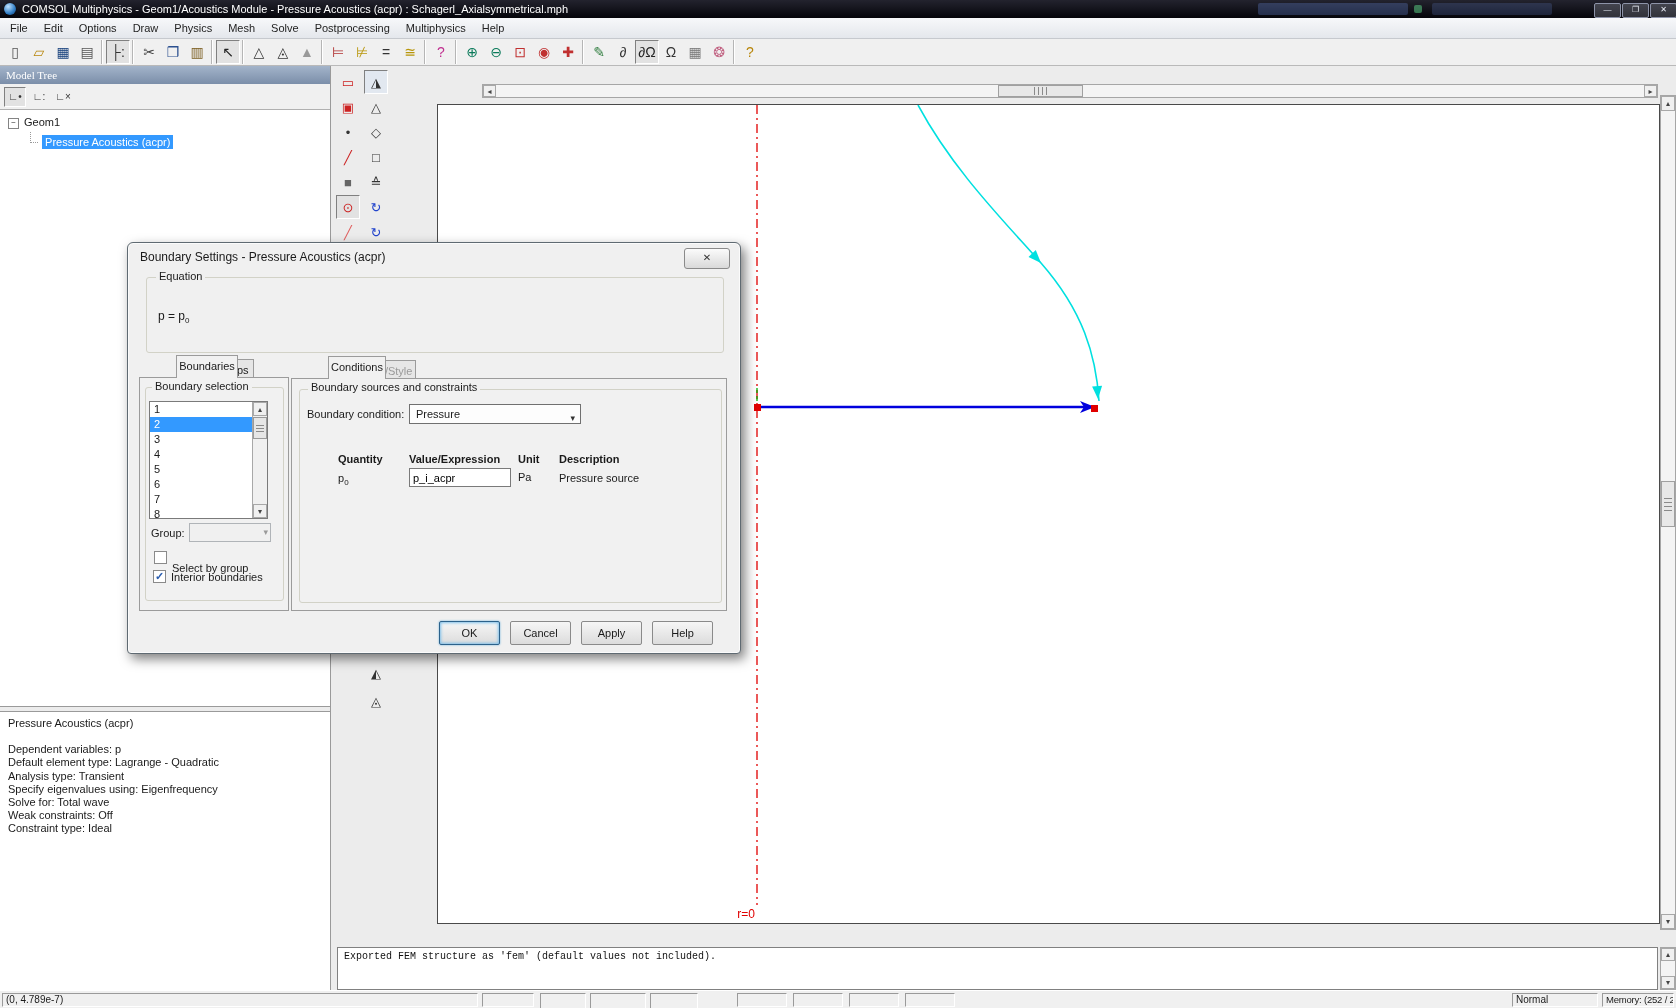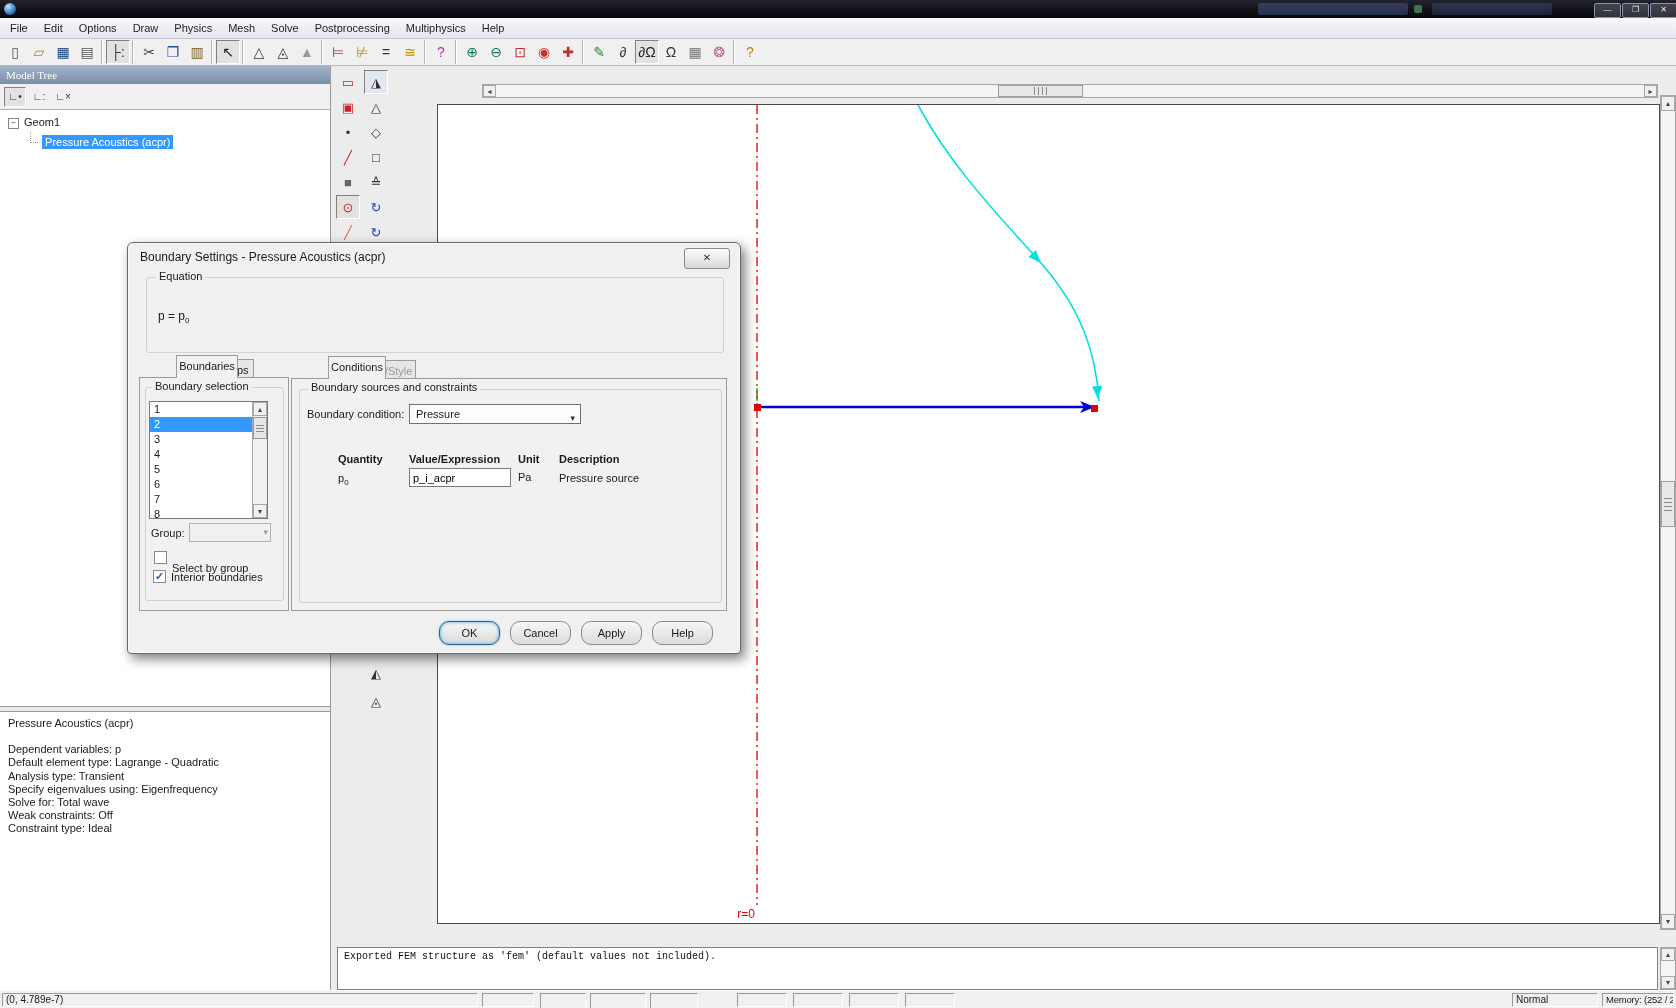--- a/index.html
+++ b/index.html
@@ -139,34 +139,35 @@
   #bc-combo{left:281px;top:161px;width:172px;height:20px;background:#fdfdfd;border:1px solid #707070;box-sizing:border-box;
             line-height:18px;padding-left:6px;}
   #bc-combo .combo-arrow{color:#333;top:4px;right:5px;}
   .th{font-weight:bold;}
   #th-q{left:210px;top:210px;} #th-v{left:281px;top:210px;} #th-u{left:390px;top:210px;} #th-d{left:431px;top:210px;}
   #row-q{left:210px;top:229px;}
   #row-input{left:281px;top:225px;width:102px;height:19px;border:1px solid #7a7a7a;background:#fff;box-sizing:border-box;
              font-family:"Liberation Sans",sans-serif;font-size:11px;padding:0 3px;}
   #row-u{left:390px;top:228px;} #row-d{left:431px;top:229px;}
   #dlg-buttons{left:311px;top:378px;display:flex;gap:10px;}
-  .dbtn{width:61px;height:24px;border:1px solid #8a8a8a;border-radius:10px;background:linear-gradient(#f6f6f6,#dcdcdc);
+  .dbtn{width:61px;height:24px;border:1px solid #8a8a8a;border-radius:2px;background:linear-gradient(#f6f6f6,#dcdcdc);
         text-align:center;line-height:22px;box-sizing:border-box;}
   .dbtn.btn-default{border-color:#2c628b;box-shadow:0 0 3px 1px #7fc0ea inset,0 0 2px #5aa7d8;}
 
   
   #geom-svg text{font-family:"Liberation Sans",sans-serif;font-size:12px;}
 </style>
 </head>
 <body>
 
 <div id="screen">
 
   <div class="abs" id="titlebar">
     <div class="abs" id="app-icon"></div>
+    <div class="abs" id="title-text">COMSOL Multiphysics - Geom1/Acoustics Module - Pressure Acoustics (acpr) : Schagerl_Axialsymmetrical.mph</div>
     <div class="abs bg-hint" id="bg-hint-1"></div>
     <div class="abs" id="bg-hint-dot"></div>
     <div class="abs bg-hint" id="bg-hint-2"></div>
     <div class="abs win-btn" id="btn-min">—</div>
     <div class="abs win-btn" id="btn-max">❐</div>
     <div class="abs win-btn" id="btn-close">✕</div>
   </div>
 
   <div class="abs" id="menubar">
 

